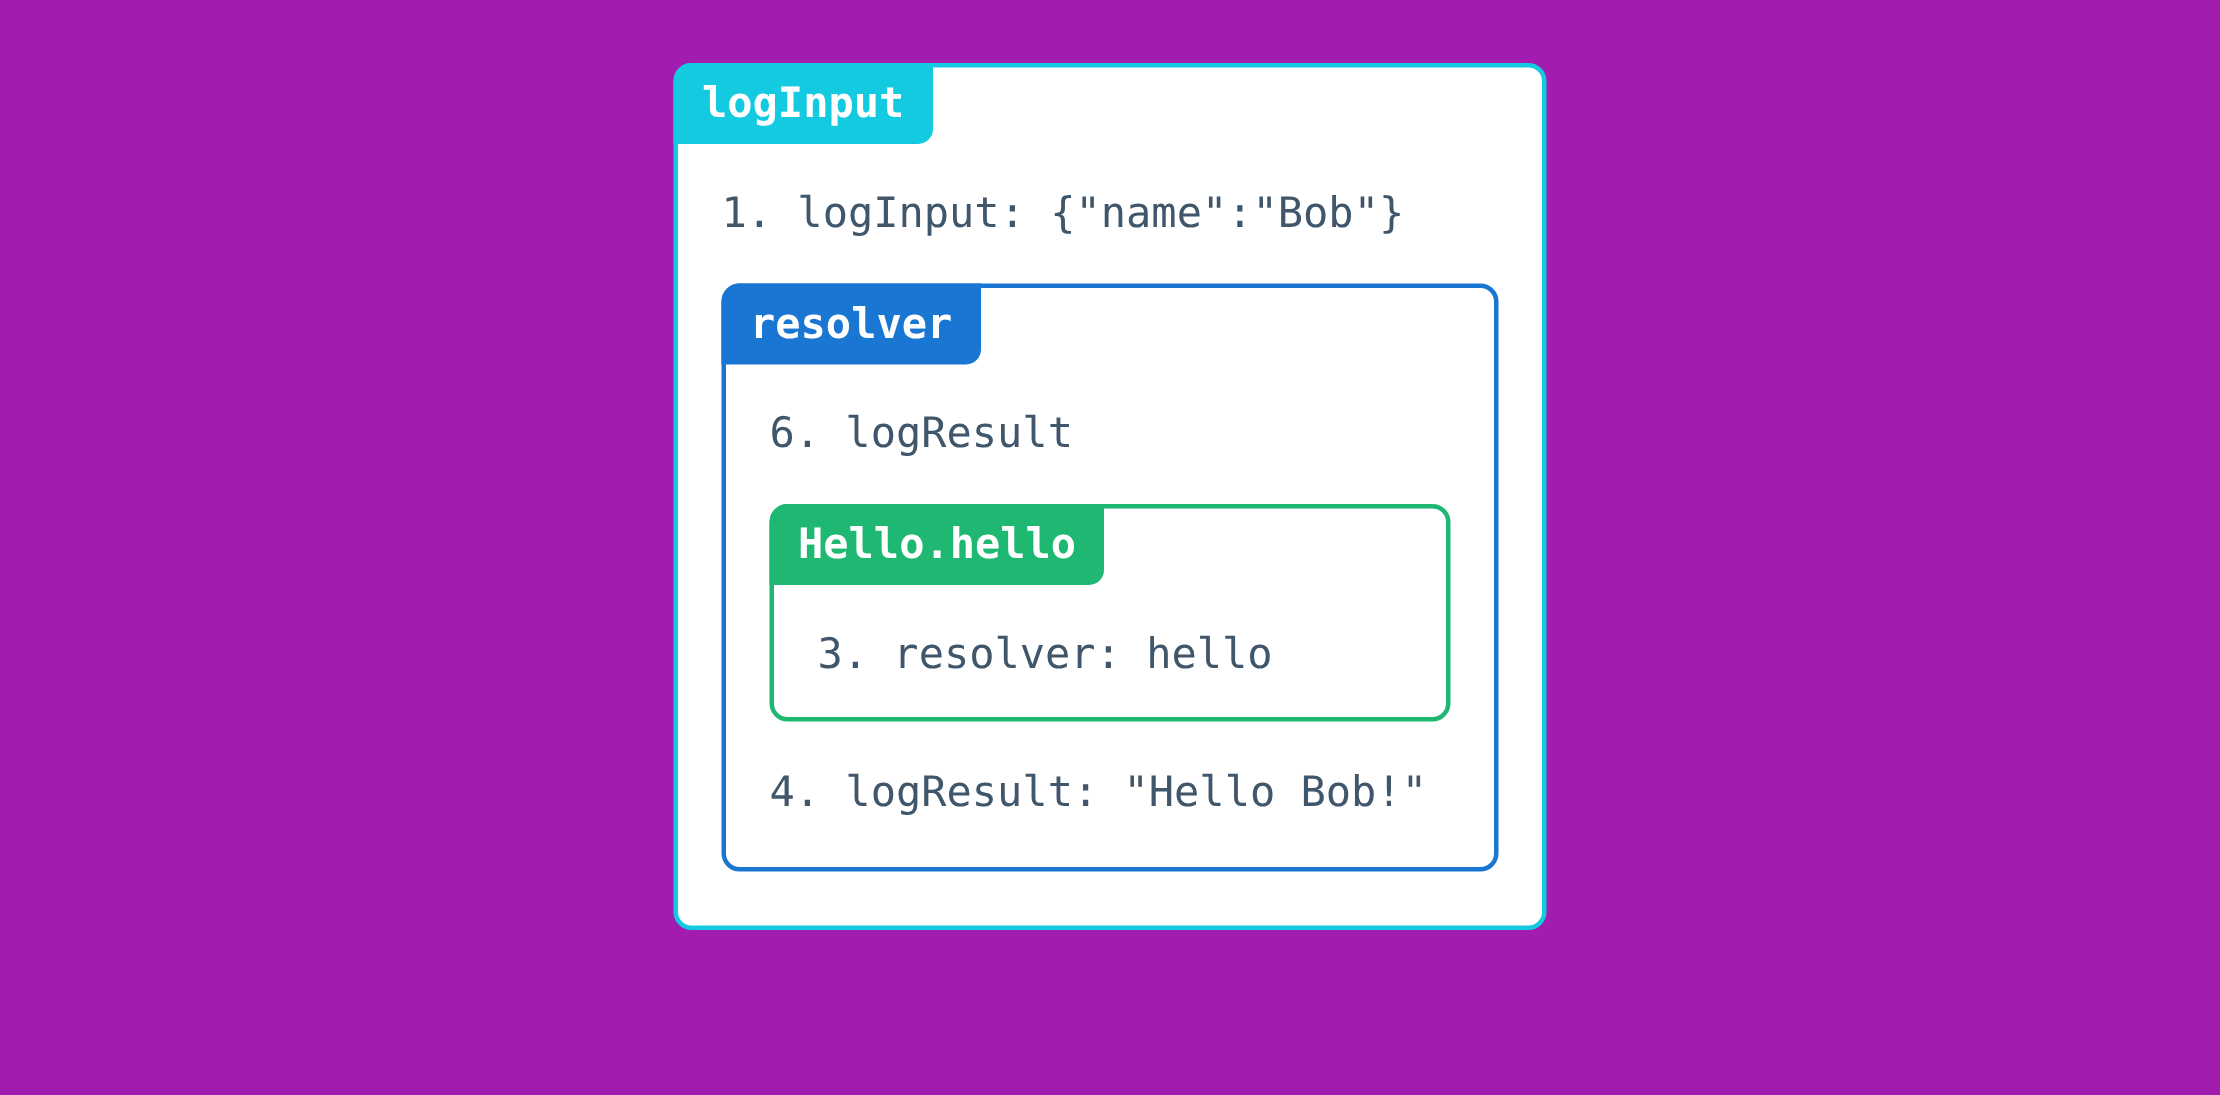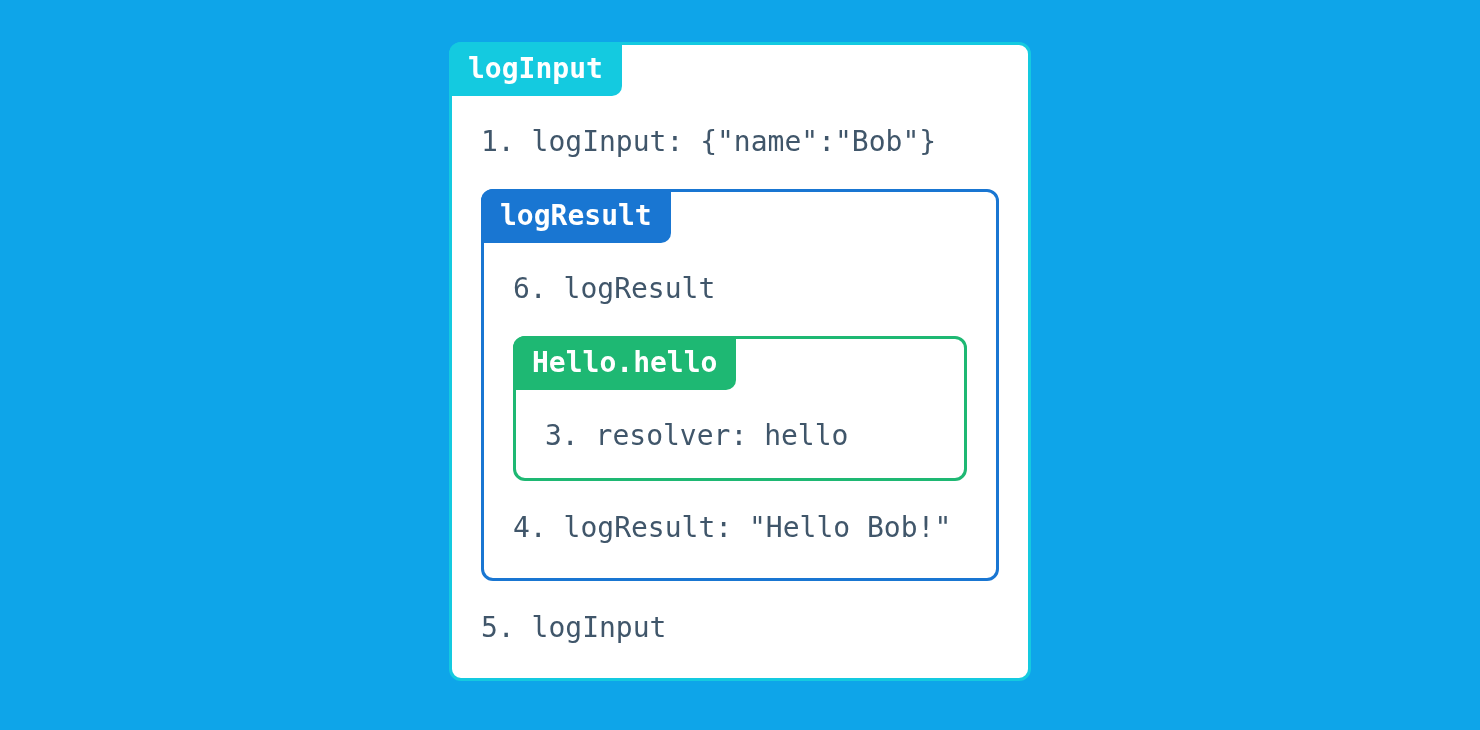--- a/index.html
+++ b/index.html
@@ -5,21 +5,21 @@
   html, body {
     margin: 0;
     padding: 0;
     background: #ffffff;
     font-family: "DejaVu Sans Mono", "Liberation Mono", monospace;
   }
   .canvas {
     position: relative;
     width: 1480px;
     height: 730px;
-    background: #0ea5e9;
+    background: #a21caf;
     overflow: hidden;
   }
   .box {
     box-sizing: border-box;
     border: 3px solid;
     border-radius: 12px;
     background: #ffffff;
   }
   .box-outer {
     width: 582px;
@@ -69,35 +69,34 @@
 
 <div class="canvas">
 
   <div class="box box-outer">
     <div class="box-label label-cyan">logInput</div>
     <div class="box-content">
 
       <div class="step">1. logInput: {"name":"Bob"}</div>
 
       <div class="box box-middle">
-        <div class="box-label label-blue">logResult</div>
+        <div class="box-label label-blue">resolver</div>
         <div class="box-content">
 
           <div class="step">6. logResult</div>
 
           <div class="box box-inner">
             <div class="box-label label-green">Hello.hello</div>
             <div class="box-content">
               <div class="step">3. resolver: hello</div>
             </div>
           </div>
 
           <div class="step">4. logResult: "Hello Bob!"</div>
 
         </div>
       </div>
 
-      <div class="step">5. logInput</div>
 
     </div>
   </div>
 
 </div>
 
 </body></html>

